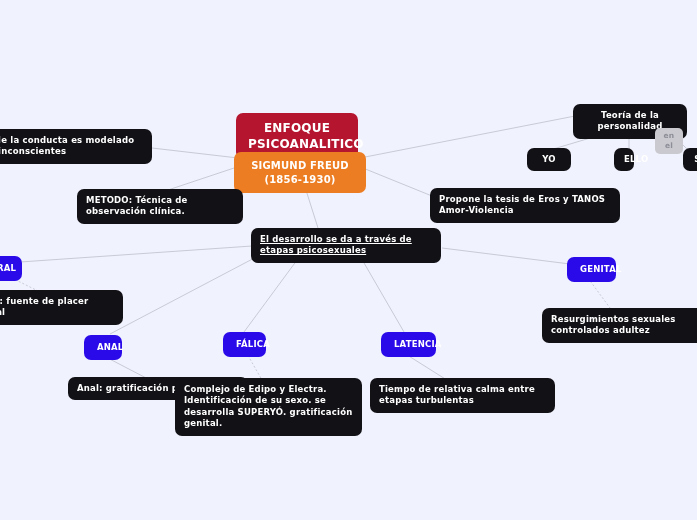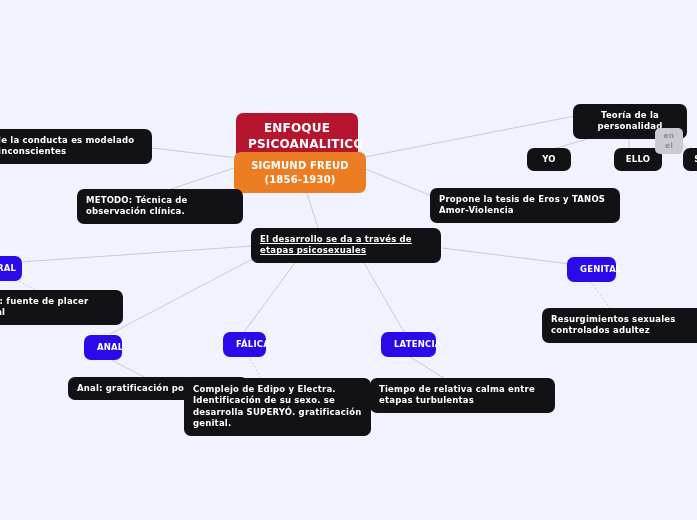--- a/index.html
+++ b/index.html
@@ -169,21 +169,21 @@
   </div>
 
   <div class="node n-grey z-mid" style="left:655px; top:128px; width:28px;">
     <span class="node-text">en el</span>
   </div>
 
   <div class="node n-pill" style="left:527px; top:148px; width:44px;">
     <span class="node-text">YO</span>
   </div>
 
-  <div class="node n-pill" style="left:614px; top:148px; width:48px;">
+  <div class="node n-pill" style="left:614px; top:148px; width:20px;">
     <span class="node-text">ELLO</span>
   </div>
 
   <div class="node n-pill" style="left:683px; top:148px; width:36px;">
     <span class="node-text">SU</span>
   </div>
 
   <div class="node n-dark" style="left:430px; top:188px; width:190px;">
     <span class="node-text">Propone la tesis de Eros y TANOS Amor-Violencia</span>
   </div>
@@ -205,21 +205,21 @@
   </div>
 
   <div class="node n-dark" style="left:68px; top:377px; width:180px;">
     <span class="node-text">Anal: gratificación por contr</span>
   </div>
 
   <div class="node n-blue" style="left:223px; top:332px; width:43px;">
     <span class="node-text">FÁLICA</span>
   </div>
 
-  <div class="node n-dark z-front" style="left:184px; top:378px; width:187px;">
+  <div class="node n-dark z-front" style="left:175px; top:378px; width:187px;">
     <span class="node-text">Complejo de Edipo y Electra. Identificación de su sexo. se desarrolla SUPERYÓ. gratificación genital.</span>
   </div>
 
   <div class="node n-blue" style="left:381px; top:332px; width:55px;text-align:right;">
     <span class="node-text">LATENCIA</span>
   </div>
 
   <div class="node n-dark z-mid" style="left:370px; top:378px; width:185px;justify-content:center;">
     <span class="node-text">Tiempo de relativa calma entre etapas turbulentas</span>
   </div>

